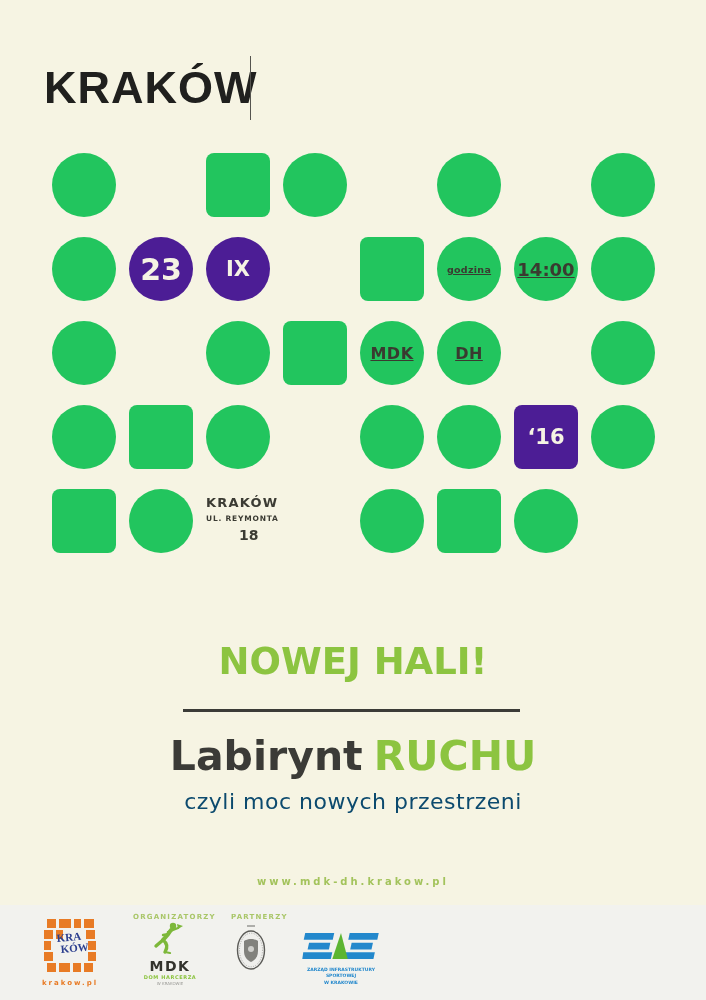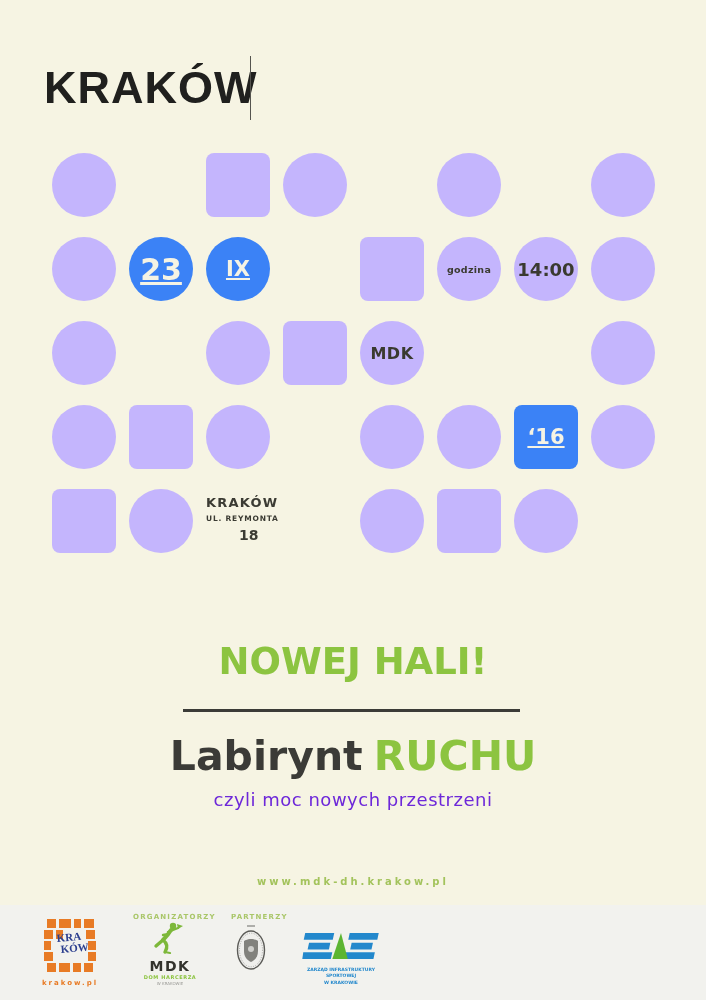--- a/index.html
+++ b/index.html
@@ -19,23 +19,23 @@
   }
   
   .shape-grid {
     position:absolute; left:52px; top:153px;
     display:grid;
     grid-template-columns:repeat(8,64px);
     grid-template-rows:repeat(5,64px);
     column-gap:13px; row-gap:20px;
   }
   .cell { display:flex; align-items:center; justify-content:center; text-align:center;border-radius:8px; }
-  .circle, .square { background:#c4b5fd; color:#3a3a30; }
+  .circle, .square { background:#22c55e; color:#3a3a30;text-decoration:underline; }
   .circle { border-radius:50%; }
-  .dark-circle, .dark-square { background:#3b82f6; color:#f5f3e4;text-decoration:underline; }
+  .dark-circle, .dark-square { background:#4c1d95; color:#f5f3e4; }
   .dark-circle { border-radius:50%; }
   .xs { font-size:9.5px; font-weight:bold; letter-spacing:.3px; }
   .sm { font-size:16px; font-weight:bold; letter-spacing:.5px; }
   .md { font-size:18px; font-weight:bold; }
   .ml { font-size:21px; font-weight:bold; }
   .lg { font-size:30px; font-weight:bold; }
   .address {
     flex-direction:column; align-items:flex-start; justify-content:flex-start;
     padding-top:6px; color:#3b3b33; background:transparent;
   }
@@ -52,21 +52,21 @@
     font-size:37px; font-weight:800; color:#8cc440;
   }
   .divider { position:absolute; left:183px; top:709px; width:337px; height:3px; background:#3b3b37; }
   .event-name {
     position:absolute; left:0; right:0; top:732px; text-align:center;
     font-size:41px; font-weight:700; color:#3b3b37;
   }
   .event-name .green { color:#8cc440; font-weight:800; margin-left:11px; }
   .tagline {
     position:absolute; left:0; right:0; top:789px; text-align:center;
-    font-size:18px; color:#6d28d9; letter-spacing:.5px;
+    font-size:22px; color:#0c4a6e; letter-spacing:.5px;
   }
   .website {
     position:absolute; left:0; right:0; top:876px; text-align:center;
     font-size:10px; font-weight:bold; color:#a3c35c; letter-spacing:3px;
   }
   
   .footer { position:absolute; left:0; top:905px; width:706px; height:95px; background:#f2f2ee; }
   .krk-logo { position:absolute; left:41px; top:14px; width:58px; text-align:center; }
   .krk-caption { margin-top:2px; font-size:7px; font-weight:bold; color:#e87b25; letter-spacing:2px; }
   .org-block { position:absolute; left:125px; top:8px; width:90px; text-align:center; }
@@ -96,20 +96,21 @@
       <div class="cell dark-circle lg" style="grid-area: 2 / 2;">23</div>
       <div class="cell dark-circle ml" style="grid-area: 2 / 3;">IX</div>
       <div class="cell square" style="grid-area: 2 / 5;"></div>
       <div class="cell circle xs" style="grid-area: 2 / 6;">godzina</div>
       <div class="cell circle md" style="grid-area: 2 / 7;">14:00</div>
       <div class="cell circle" style="grid-area: 2 / 8;"></div>
       <div class="cell circle" style="grid-area: 3 / 1;"></div>
       <div class="cell circle" style="grid-area: 3 / 3;"></div>
       <div class="cell square" style="grid-area: 3 / 4;"></div>
       <div class="cell circle sm" style="grid-area: 3 / 5;">MDK</div>
+      <div class="cell circle sm" style="grid-area: 3 / 6;">DH</div>
       <div class="cell circle" style="grid-area: 3 / 8;"></div>
       <div class="cell circle" style="grid-area: 4 / 1;"></div>
       <div class="cell square" style="grid-area: 4 / 2;"></div>
       <div class="cell circle" style="grid-area: 4 / 3;"></div>
       <div class="cell circle" style="grid-area: 4 / 5;"></div>
       <div class="cell circle" style="grid-area: 4 / 6;"></div>
       <div class="cell dark-square ml" style="grid-area: 4 / 7;">‘16</div>
       <div class="cell circle" style="grid-area: 4 / 8;"></div>
       <div class="cell square" style="grid-area: 5 / 1;"></div>
       <div class="cell circle" style="grid-area: 5 / 2;"></div>

